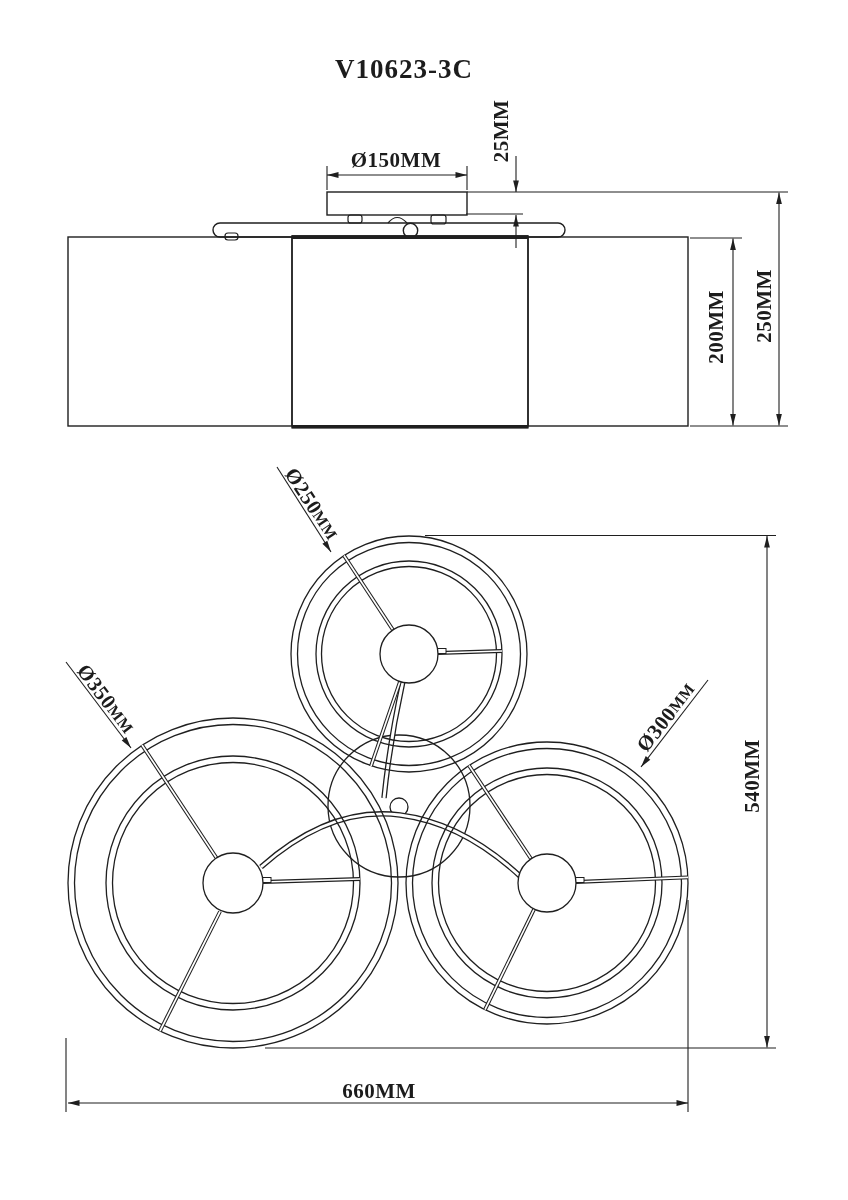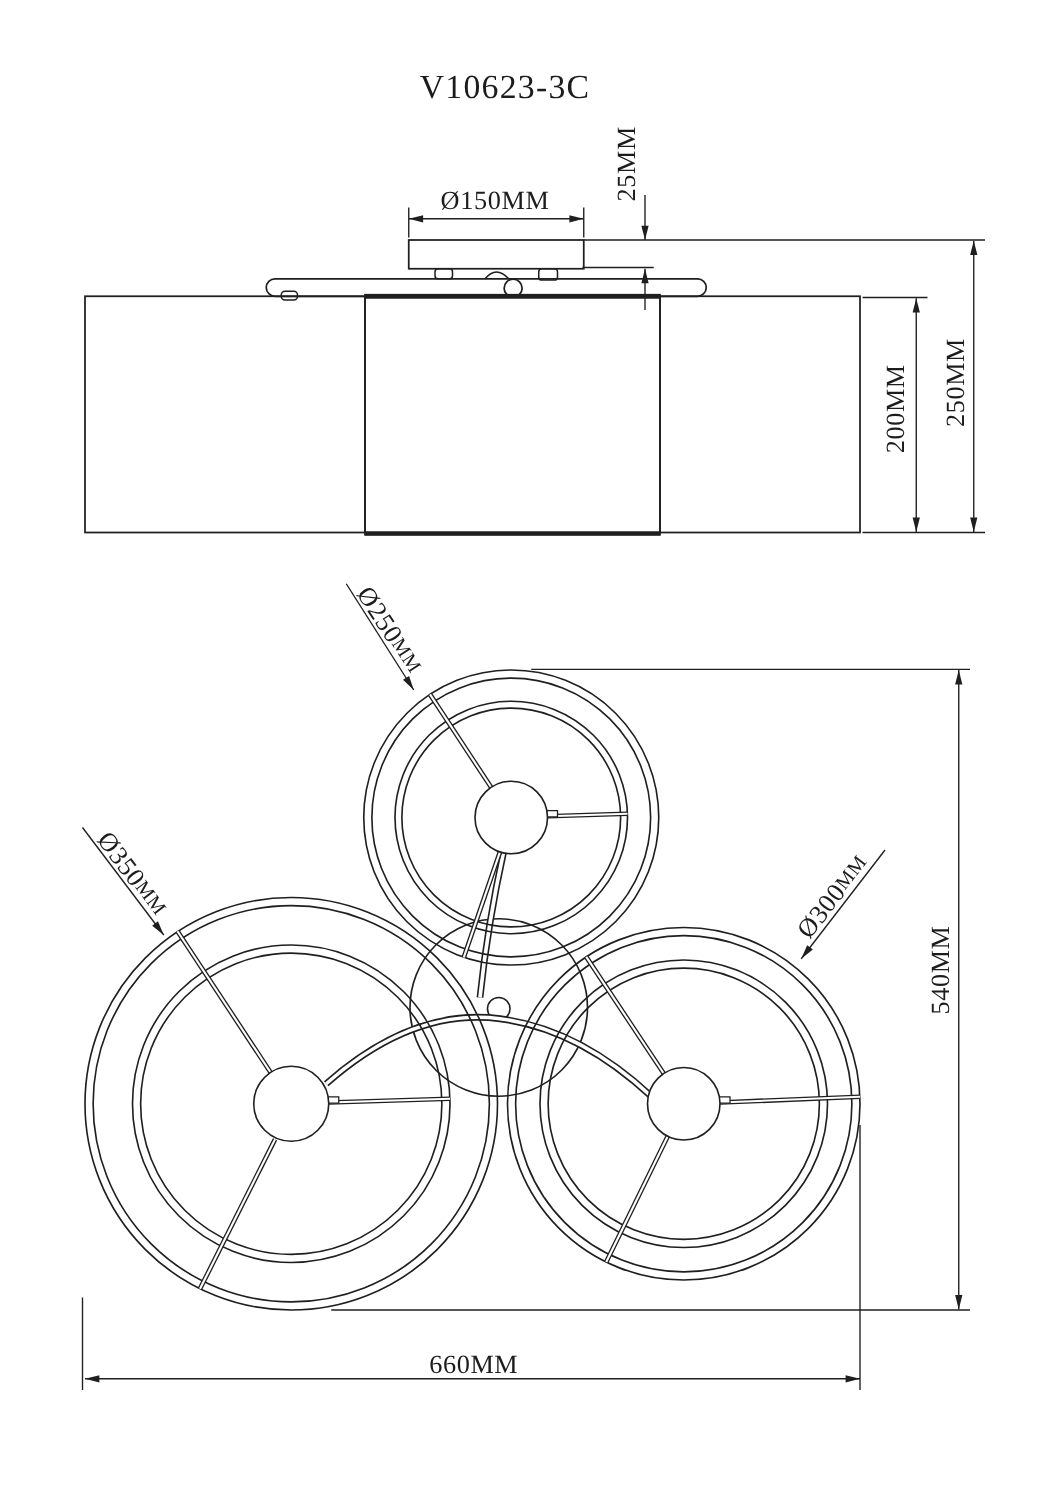--- a/index.html
+++ b/index.html
@@ -2,20 +2,21 @@
 <html><head>
 <meta charset="utf-8">
 <style>
   html, body { margin: 0; padding: 0; background: #ffffff; }
   .stage {
     position: relative;
     width: 848px;
     height: 1200px;
     background: #ffffff;
     font-family: "Liberation Serif", "DejaVu Serif", serif;
+    font-weight: bold;
   }
   svg text {
     fill: #1c1c1c;
     font-family: "Liberation Serif", "DejaVu Serif", serif;
   }
   .dim-text  { font-size: 21px; letter-spacing: 0.5px; }
   .lead-main { font-size: 21px; letter-spacing: 0.5px; }
   .lead-unit { font-size: 16px; letter-spacing: 0.5px; }
   .title-text { font-size: 27px; letter-spacing: 1px; }
 </style>

